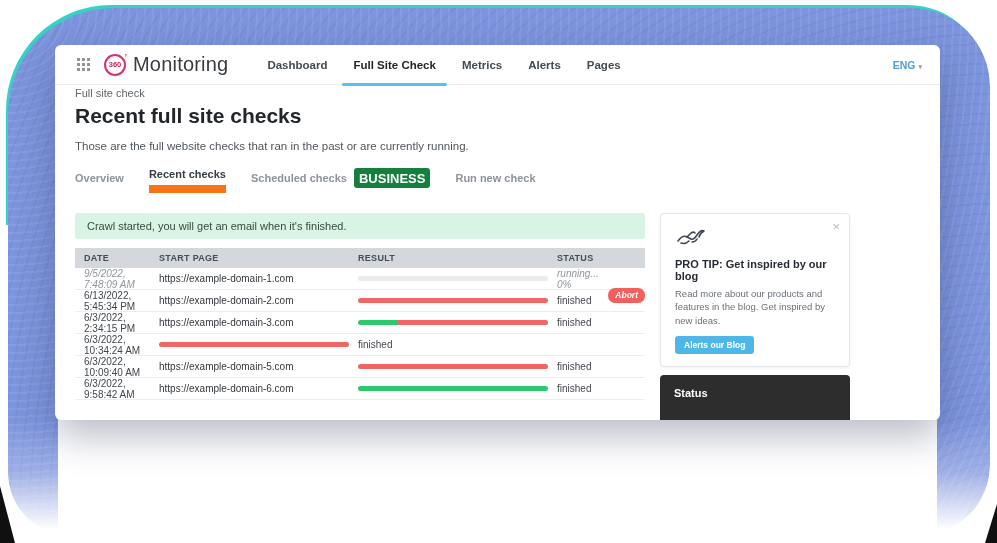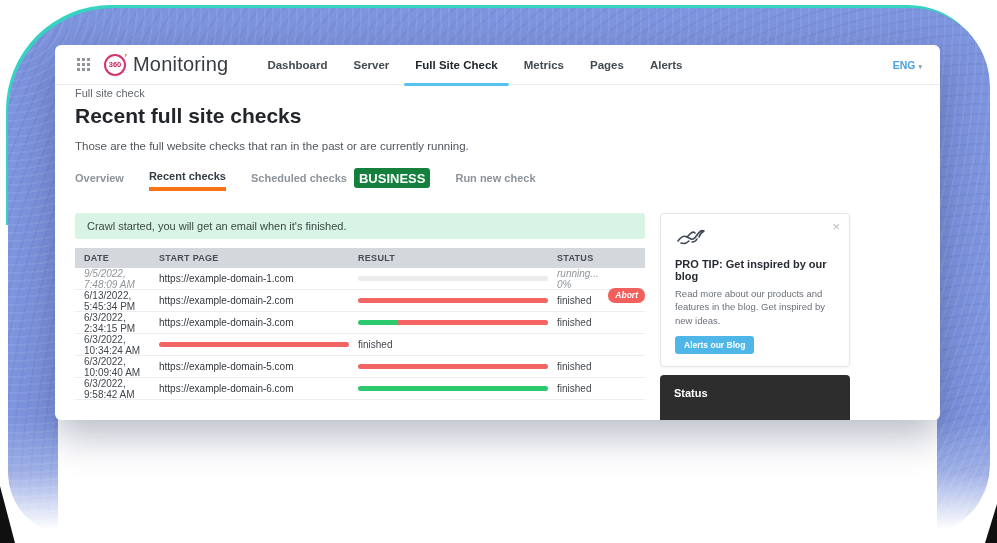--- a/index.html
+++ b/index.html
@@ -54,21 +54,21 @@
   
   .content { padding-left:20px; }
   .crumb { margin-top:2px; font-size:11px; color:#61666c; }
   .page-title { margin-top:5px; font-size:21px; font-weight:bold; color:#22262b; }
   .page-desc { margin-top:12px; font-size:11.5px; color:#50565c; }
 
   
   .tabs { display:flex; align-items:center; gap:25px; margin-top:16px; }
   .tab { display:flex; align-items:center; font-size:11px; font-weight:bold; color:#8d939a;
     padding-bottom:5px; cursor:pointer; }
-  .tab.active { color:#363c43; border-bottom:4px solid #f97316; }
+  .tab.active { color:#363c43; border-bottom:8px solid #f97316; }
   .tab-badge { background:#15803d; color:#fff; font-size:13px; font-weight:bold; padding:2.5px 5px;
     border-radius:3px; margin-left:7px; }
 
   
   .main { display:flex; gap:15px; margin-top:20px; }
   .left-col { width:570px; }
   .banner { background:#d7f4e4; border-radius:3px; padding:7px 12px; font-size:11px; color:#3a4a41; margin-bottom:9px; }
 
   
   .thead { display:flex; align-items:center; background:#d4d7db; height:20px; font-size:9px;
@@ -126,25 +126,24 @@
       </div>
       <div class="brand">
         <span class="logo-circle">
           <span>360</span>
           <span class="flame">’</span>
         </span>
         <span class="brand-name">Monitoring</span>
       </div>
       <nav class="nav-items" id="nav-items">
           <div class="nav-item">Dashboard</div>
-          <div class="nav-item">Server</div>
           <div class="nav-item active">Full Site Check</div>
           <div class="nav-item">Metrics</div>
+          <div class="nav-item">Alerts</div>
           <div class="nav-item">Pages</div>
-          <div class="nav-item">Alerts</div>
         </nav>
       <div class="lang">
         <span>ENG</span><span class="caret">▾</span>
       </div>
     </div>
 
 
     <div class="content">
       <div class="crumb">Full site check</div>
       <div class="page-title">Recent full site checks</div>

